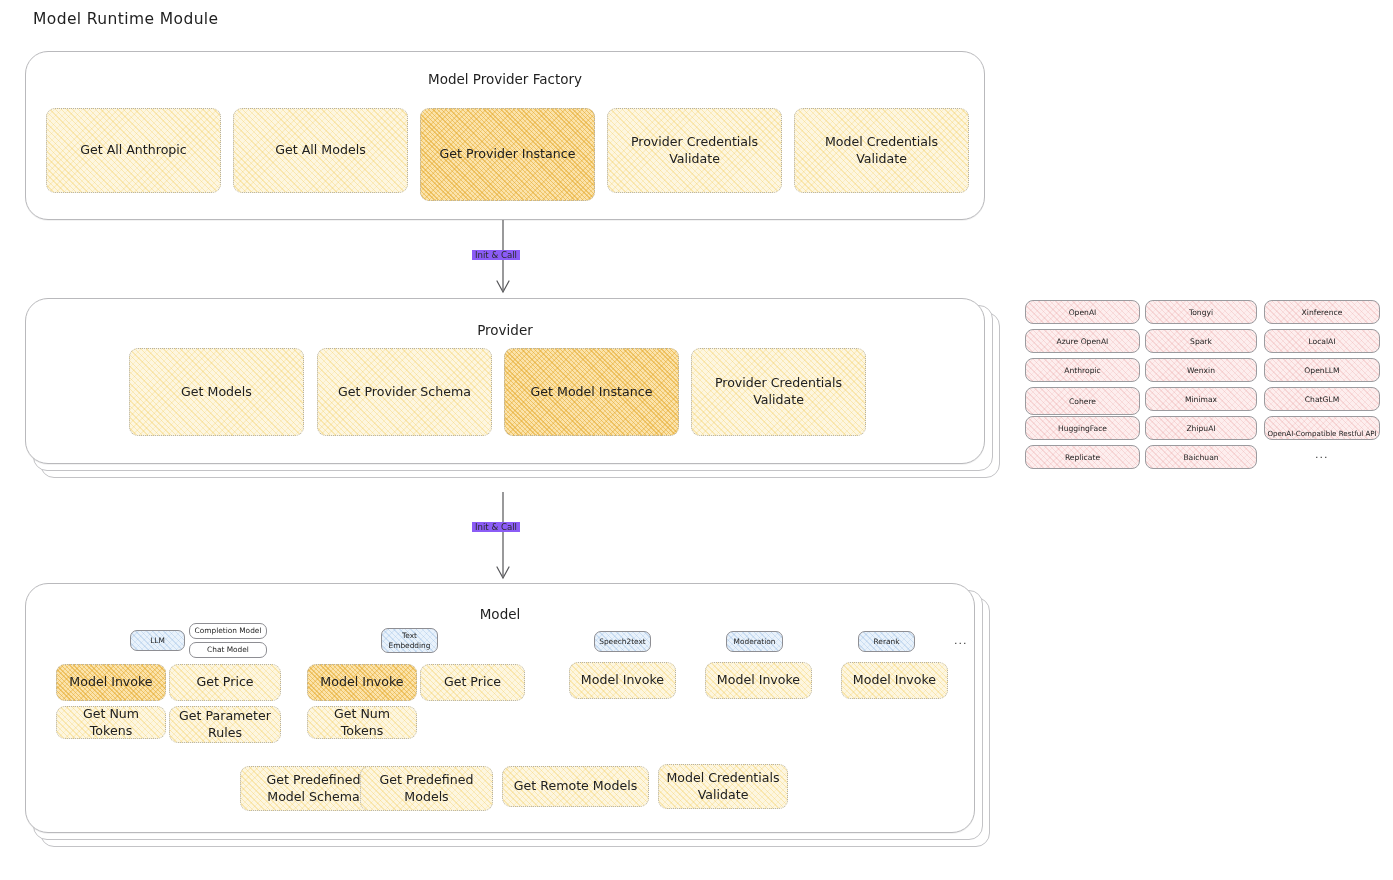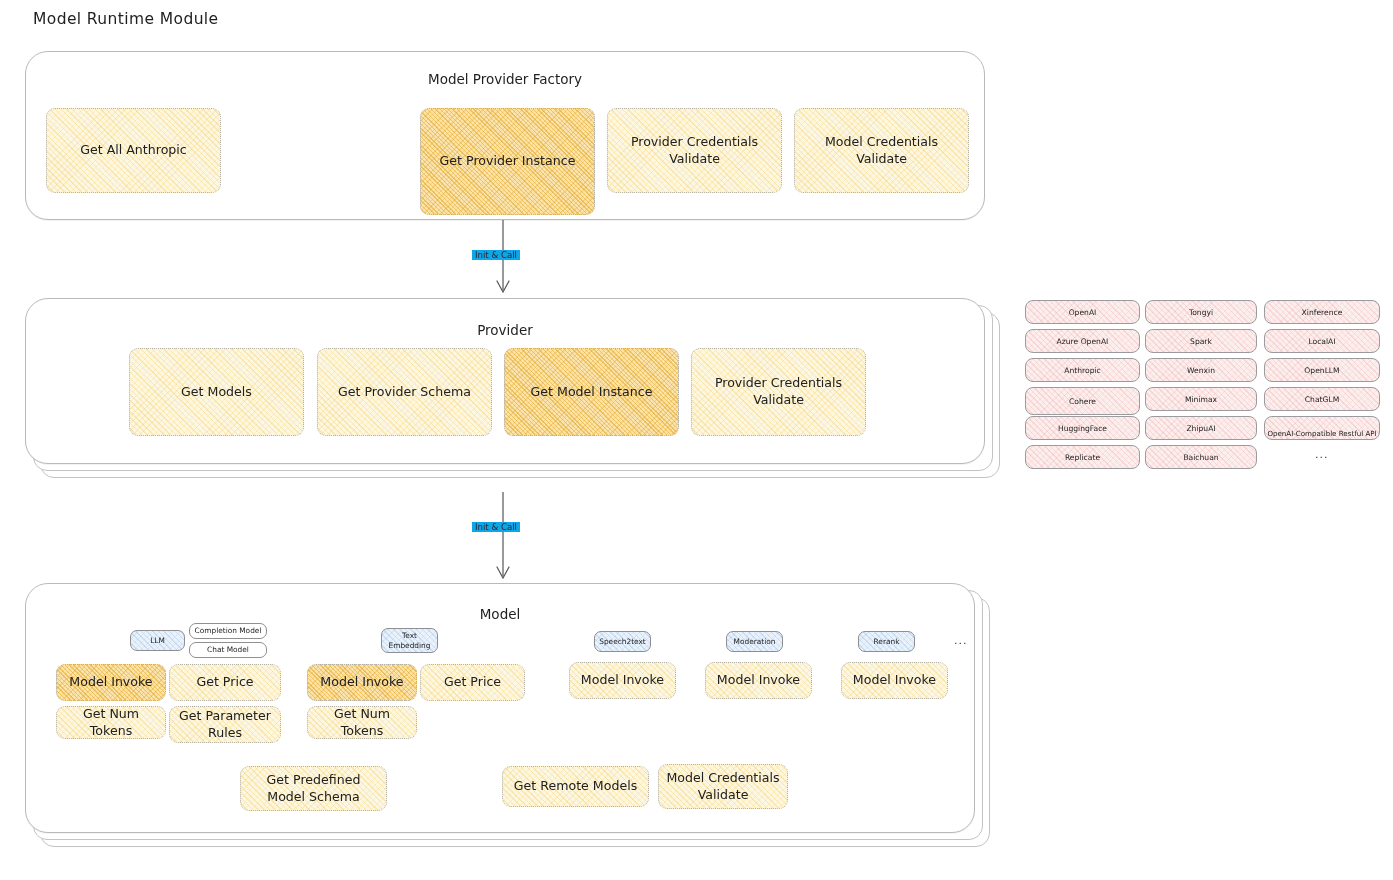--- a/index.html
+++ b/index.html
@@ -129,36 +129,39 @@
     letter-spacing: 1px;
   }
 
   
   .arrow-wrap { position: absolute; }
   .arrow-label {
     position: absolute;
     font-size: 8.6px;
     color: #2a2a2a;
     white-space: nowrap;
-    background: #0ea5e9;
+    background: #8b5cf6;
     padding: 0 3px;
   }
 </style>
 </head>
 <body>
 
 <div id="page-title">Model Runtime Module</div>
 
 <div class="panel shadowish" style="left:25px; top:51px; width:960px; height:169px;">
   <div class="panel-title" style="top:19px;">Model Provider Factory</div>
 
   <div class="node hatch-amber" style="left:20px; top:56px; width:175px; height:85px;">
     <span>Get All Anthropic</span>
   </div>
-  <div class="node hatch-amber-strong" style="left:394px; top:56px; width:175px; height:107px;">
+  <div class="node hatch-amber" style="left:207px; top:56px; width:175px; height:85px;">
+    <span>Get All Models</span>
+  </div>
+  <div class="node hatch-amber-strong" style="left:394px; top:56px; width:175px; height:93px;">
     <span>Get Provider Instance</span>
   </div>
   <div class="node hatch-amber" style="left:581px; top:56px; width:175px; height:85px;">
     <span>Provider Credentials Validate</span>
   </div>
   <div class="node hatch-amber" style="left:768px; top:56px; width:175px; height:85px;">
     <span>Model Credentials Validate</span>
   </div>
 </div>
 
@@ -319,19 +322,22 @@
   <div class="node hatch-amber" style="left:679px; top:78px; width:107px; height:37px;">
     <span>Model Invoke</span>
   </div>
   <div class="node hatch-amber" style="left:815px; top:78px; width:107px; height:37px;">
     <span>Model Invoke</span>
   </div>
 
   <div class="node hatch-amber" style="left:178px; top:182px; width:147px; height:45px;margin-left:36px;">
     <span>Get Predefined Model Schema</span>
   </div>
+  <div class="node hatch-amber" style="left:334px; top:182px; width:133px; height:45px;">
+    <span>Get Predefined Models</span>
+  </div>
   <div class="node hatch-amber" style="left:476px; top:182px; width:147px; height:41px;justify-content:center;">
     <span>Get Remote Models</span>
   </div>
   <div class="node hatch-amber" style="left:632px; top:180px; width:130px; height:45px;">
     <span>Model Credentials Validate</span>
   </div>
 </div>
 
 </body></html>

